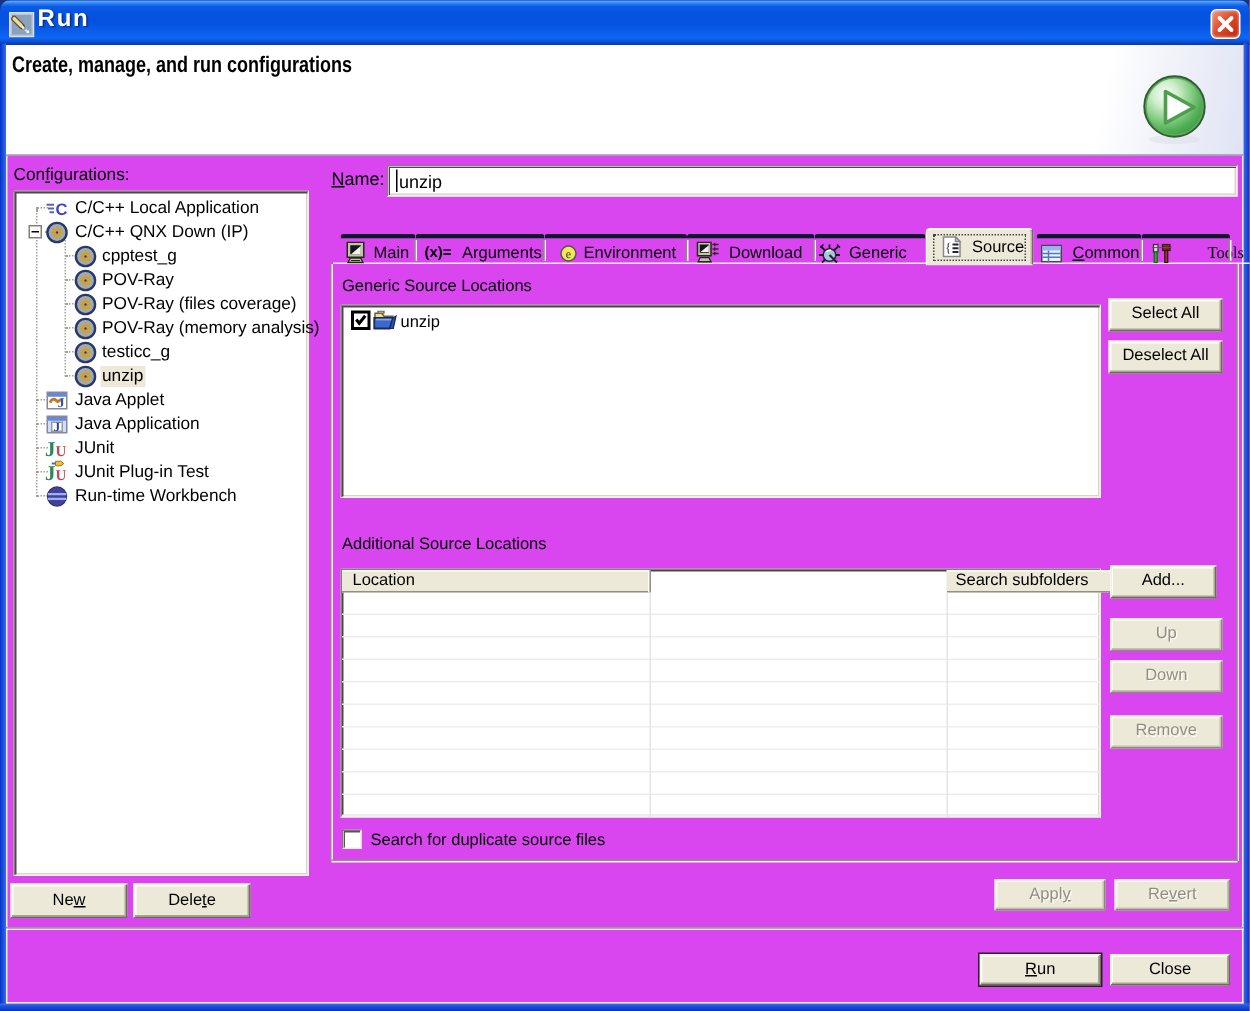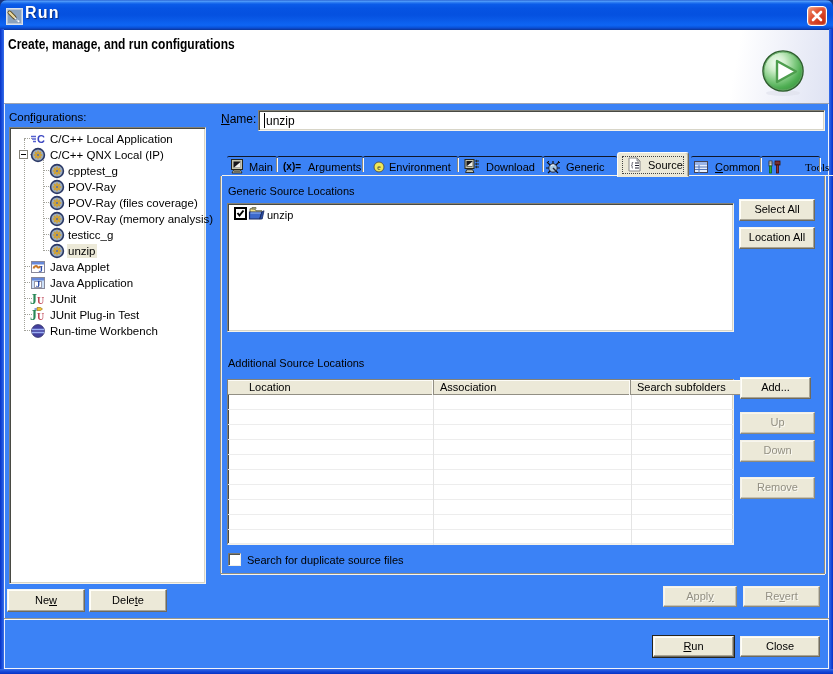--- a/index.html
+++ b/index.html
@@ -1,18 +1,18 @@
 <!DOCTYPE html>
 <html><head>
 <meta charset="utf-8">
 <style>
 * { margin:0; padding:0; box-sizing:border-box; }
 html,body { width:833px; height:674px; overflow:hidden; }
 body { font-family:"Liberation Sans", sans-serif; font-size:11px; color:#000; }
-#win { position:absolute; left:0; top:0; width:833px; height:674px; background:#3b82f6; }
+#win { position:absolute; left:0; top:0; width:833px; height:674px; background:#d946ef; }
 .abs { position:absolute; }
 
 
 #tbback { left:0; top:0; width:833px; height:30px; background:#16337f; }
 #titlebar { left:0; top:0; width:833px; height:30px;
   background:linear-gradient(180deg,#1a50c8 0%,#59a5fd 3.5%,#3583f3 7%,#0b5ce9 14%,#0653e2 28%,#0551e0 50%,#0a5ae8 66%,#0c61ef 76%,#0e65f4 84%,#0a55dd 91%,#0c46c4 95%,#0a3aa6 98%,#0c3d9e 100%);
   border-radius:7px 7px 0 0; }
 #borderL { left:0; top:29px; width:4px; height:641px; background:linear-gradient(90deg,#0732c5,#1e55e0 60%,#3a6fe8); }
 #borderR { left:829px; top:29px; width:4px; height:641px; background:linear-gradient(90deg,#3a6fe8,#1e55e0 40%,#0732c5); }
 #borderB { left:0; top:669px; width:833px; height:5px; background:linear-gradient(180deg,#3a6fe8,#1a4fdd 40%,#0732c5); }
@@ -49,21 +49,21 @@
 #expander div { position:absolute; left:1px; top:3px; width:5px; height:1px; background:#000; }
 .txt.sel { background:#ece9d8; box-shadow:0 0 0 1px #ece9d8; }
 
 
 #lblname { left:221px; top:112px; font-size:12px; }
 #namein { left:258px; top:110px; width:567px; height:21px; }
 #namein span { position:absolute; left:7px; top:3px; font-size:12px; }
 
 
 .tab { position:absolute; top:156px; height:20px; font-size:11px; white-space:nowrap;
-  border-top:1px solid #0f172a; border-radius:2px 2px 0 0; }
+  border-top:3px solid #0f172a; border-radius:2px 2px 0 0; }
 .tab .sep { position:absolute; right:0; top:1px; width:1px; height:14px; background:#8e8b80; box-shadow:1px 0 0 #fcfbf6; }
 .tab .lbl { position:absolute; top:4px; }
 .tico { position:absolute; top:3px; }
 #paneL { left:221px; top:176px; width:1px; height:398px; background:#f0eee4; box-shadow:-1px 0 0 #908d82;}
 #paneB { left:221px; top:573px; width:604px; height:1px; background:#908d82; box-shadow:0 1px 0 #f6f4ec; }
 #paneR { left:824px; top:176px; width:1px; height:398px; background:#908d82; box-shadow:1px 0 0 #f2f0e6; }
 #tabbase { left:222px; top:175px; width:611px; height:1px; background:#f4f2ea; }
 #seltab { position:absolute; left:617px; top:152px; width:72px; height:25px; background:#ece9d8;
   border:1px solid; border-color:#fdfcf8 #6e6a5e transparent #fdfcf8; border-radius:3px 3px 0 0;
   box-shadow:inset -1px 0 0 #b8b4a4; font-size:11px;}
@@ -184,21 +184,21 @@
     <svg class="ticon" width="16" height="16" viewBox="0 0 16 16">
       <path d="M1 5.5 h5 M2 8 h4 M3 10.5 h3" stroke="#5560d0" stroke-width="1.3"></path>
       <text x="7" y="12" font-size="11" font-weight="bold" fill="#3a45c0" font-family="Liberation Sans">C</text>
     </svg>
     <span class="txt" style="left:20px;">C/C++ Local Application</span>
   </div>
   <div class="trow" style="left:30px; top:147px;">
     <svg class="ticon" width="16" height="16">
         <use href="#gear"></use>
       </svg>
-    <span class="txt" style="left:20px;">C/C++ QNX Local (IP)</span>
+    <span class="txt" style="left:20px;">C/C++ QNX Down (IP)</span>
   </div>
   <div class="trow qnx" style="left:49px; top:163px;">
       <svg class="ticon" width="16" height="16">
         <use href="#gear"></use>
       </svg>
       <span class="txt" style="left:19px;">cpptest_g</span>
     </div>
   <div class="trow qnx" style="left:49px; top:179px;">
       <svg class="ticon" width="16" height="16">
         <use href="#gear"></use>
@@ -370,29 +370,26 @@
     <svg style="position:absolute; left:20px; top:2px;" width="18" height="16" viewBox="0 0 18 16">
       <path d="M2 6 v-3.2 h4.5 l1.5 2 h6 v1.5" fill="#f2e287" stroke="#62624a" stroke-width="1"></path>
       <path d="M4 1.5 h4 v1.3 h-4 z" fill="#f8f0a8" stroke="#62624a" stroke-width="0.8"></path>
       <path d="M1.5 6 h12.5 l-2.2 7 H1.5 z" fill="#3d69cc" stroke="#1a2a60" stroke-width="1.2"></path>
       <path d="M2.5 7 h10.5" stroke="#88aaee" stroke-width="1.2"></path>
       <path d="M13.8 6.2 l2.2 -1.5 l-1.8 8.3 l-2.4 0 z" fill="#2a50a8" stroke="#1a2a60" stroke-width="0.8"></path>
     </svg>
     <span style="position:absolute; left:39px; top:5px;">unzip</span>
   </div>
   <div id="selall" class="btn">Select All</div>
-  <div id="desall" class="btn">Location All</div>
+  <div id="desall" class="btn">Deselect All</div>
 
   <div id="lblasl" class="abs">Additional Source Locations</div>
   <div id="aslbox" class="abs sunken">
     <div class="hcell" style="left:0; width:206px;">
-        <span style="left:21px;">Location</span>
-      </div>
-    <div class="hcell" style="left:206px; width:197px;">
-        <span style="left:6px;">Association</span>
+        <span style="left:7px;">Location</span>
       </div>
     <div class="hcell" style="left:403px; width:124px;">
         <span style="left:6px;">Search subfolders</span>
       </div>
     <div class="rline" style="top:29px;"></div>
     <div class="rline" style="top:44px;"></div>
     <div class="rline" style="top:59px;"></div>
     <div class="rline" style="top:74px;"></div>
     <div class="rline" style="top:89px;"></div>
     <div class="rline" style="top:104px;"></div>

